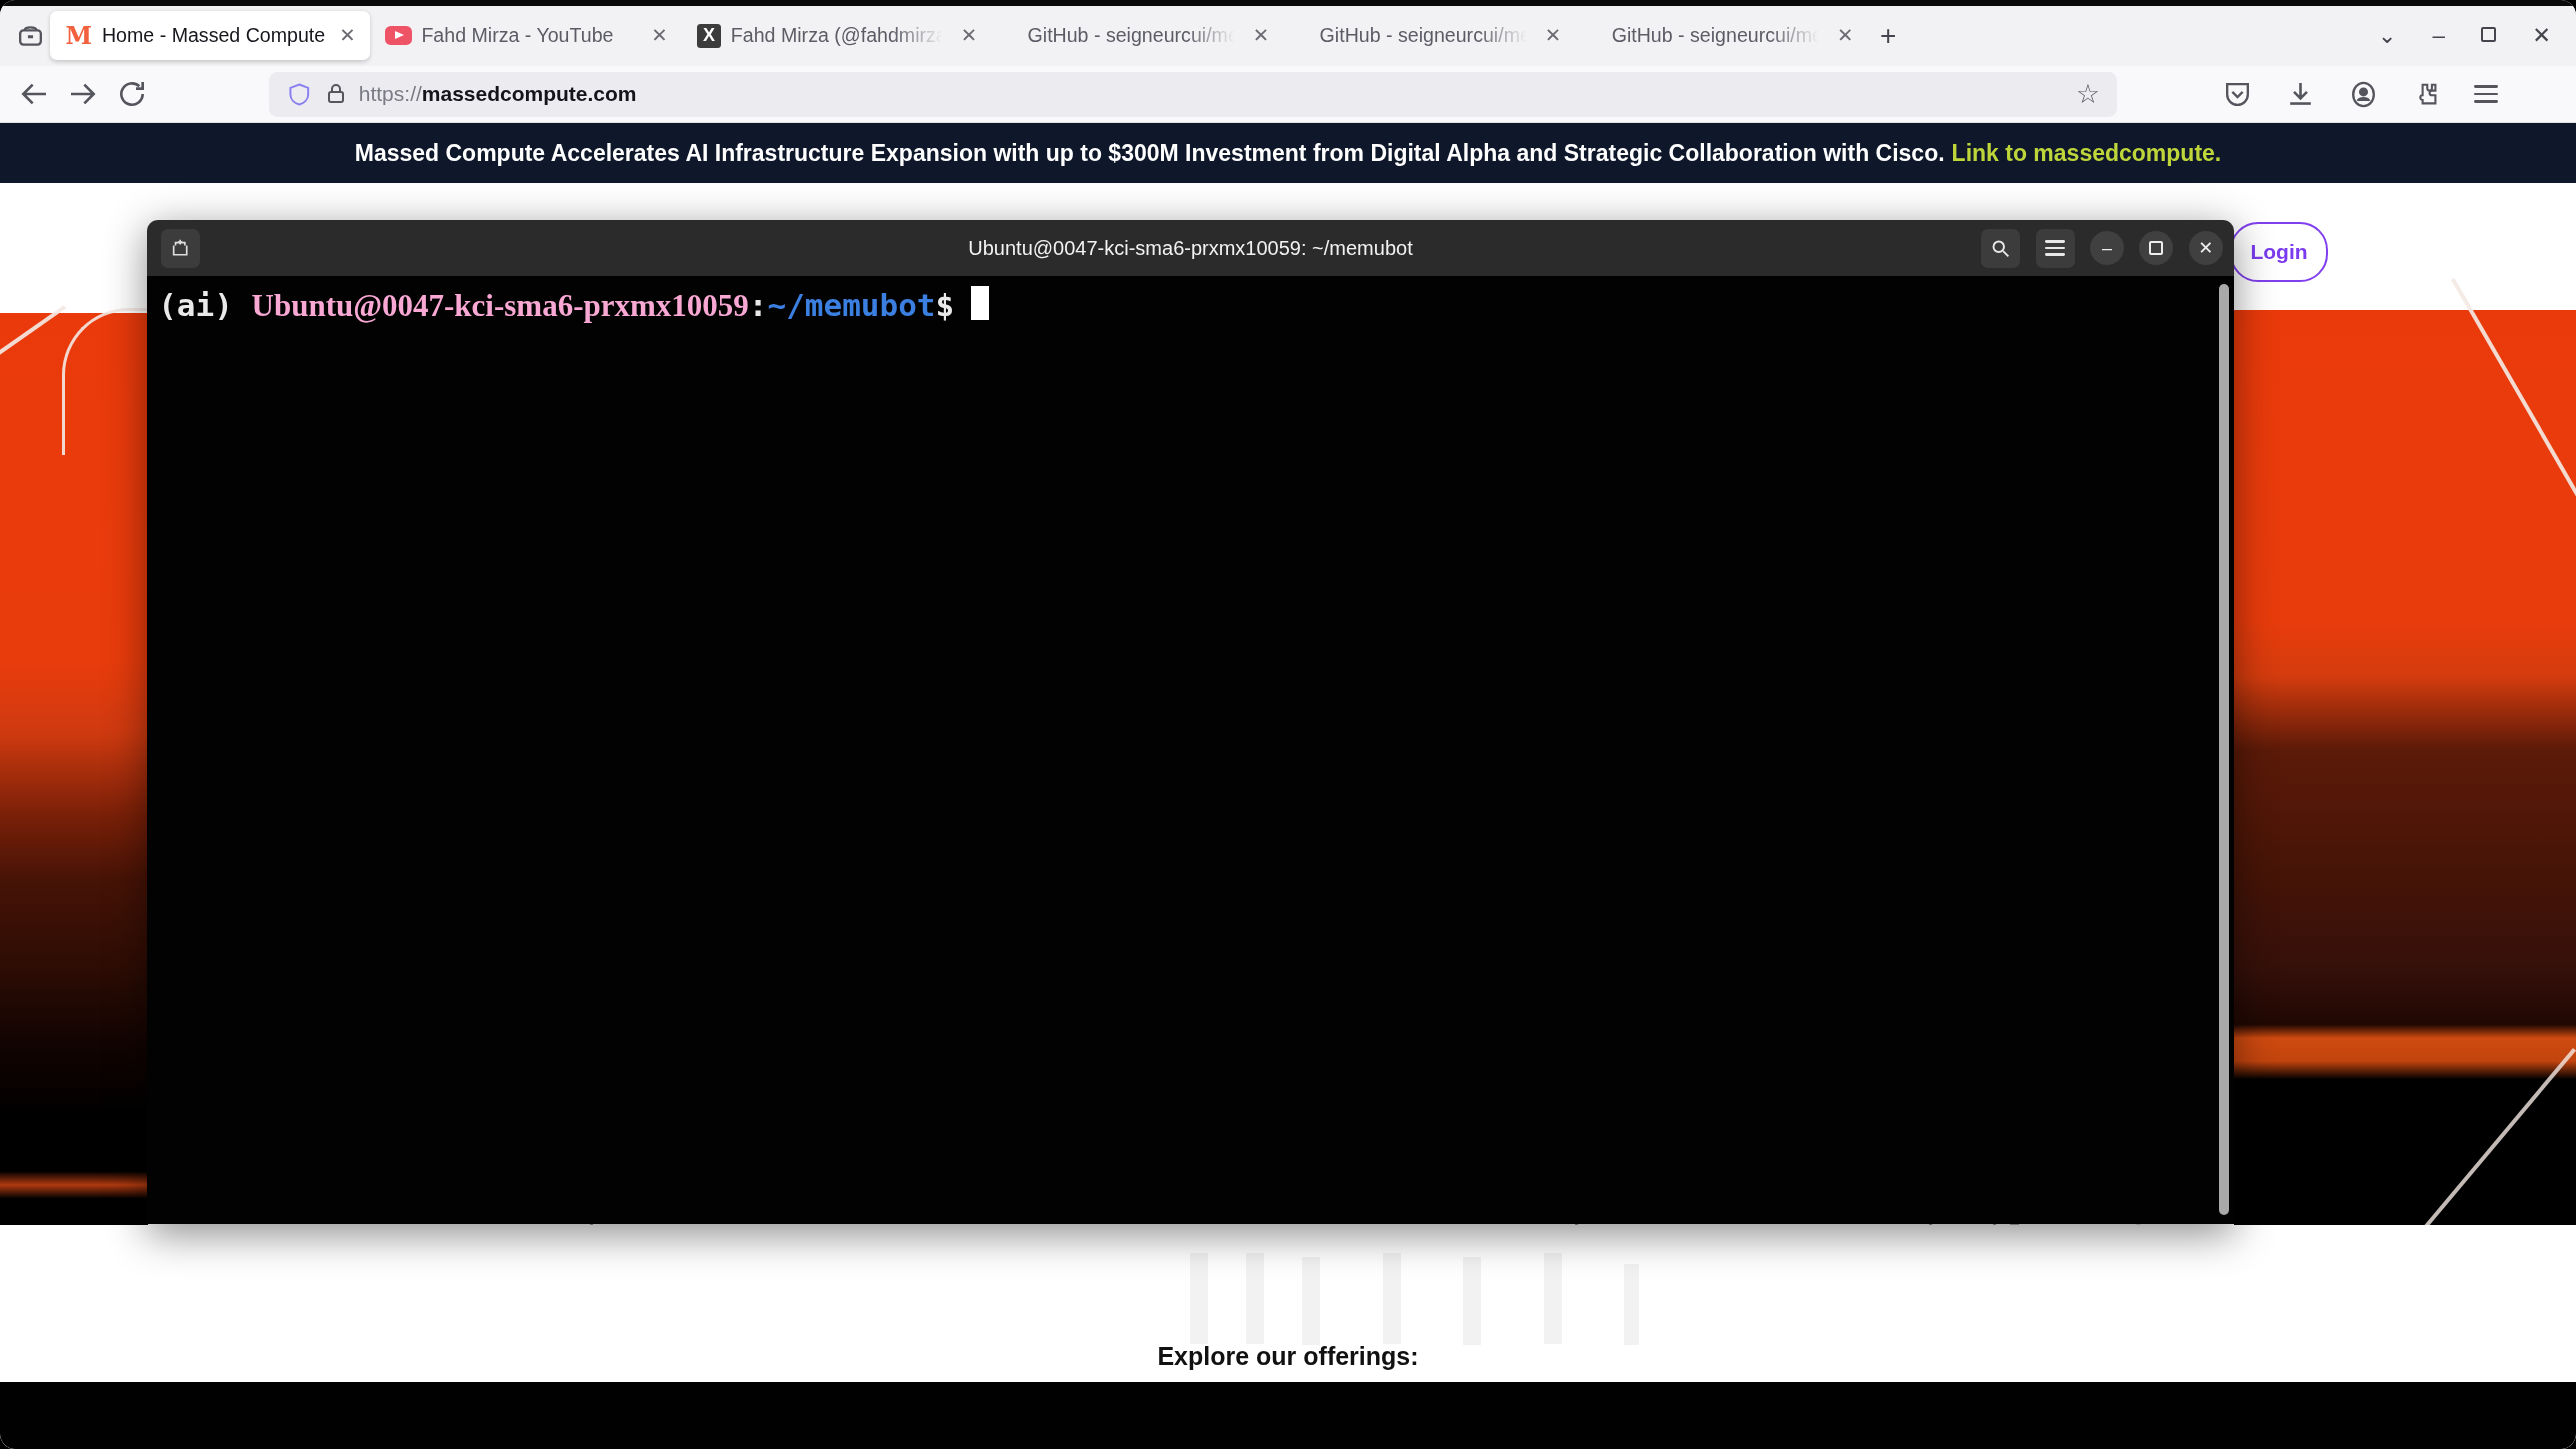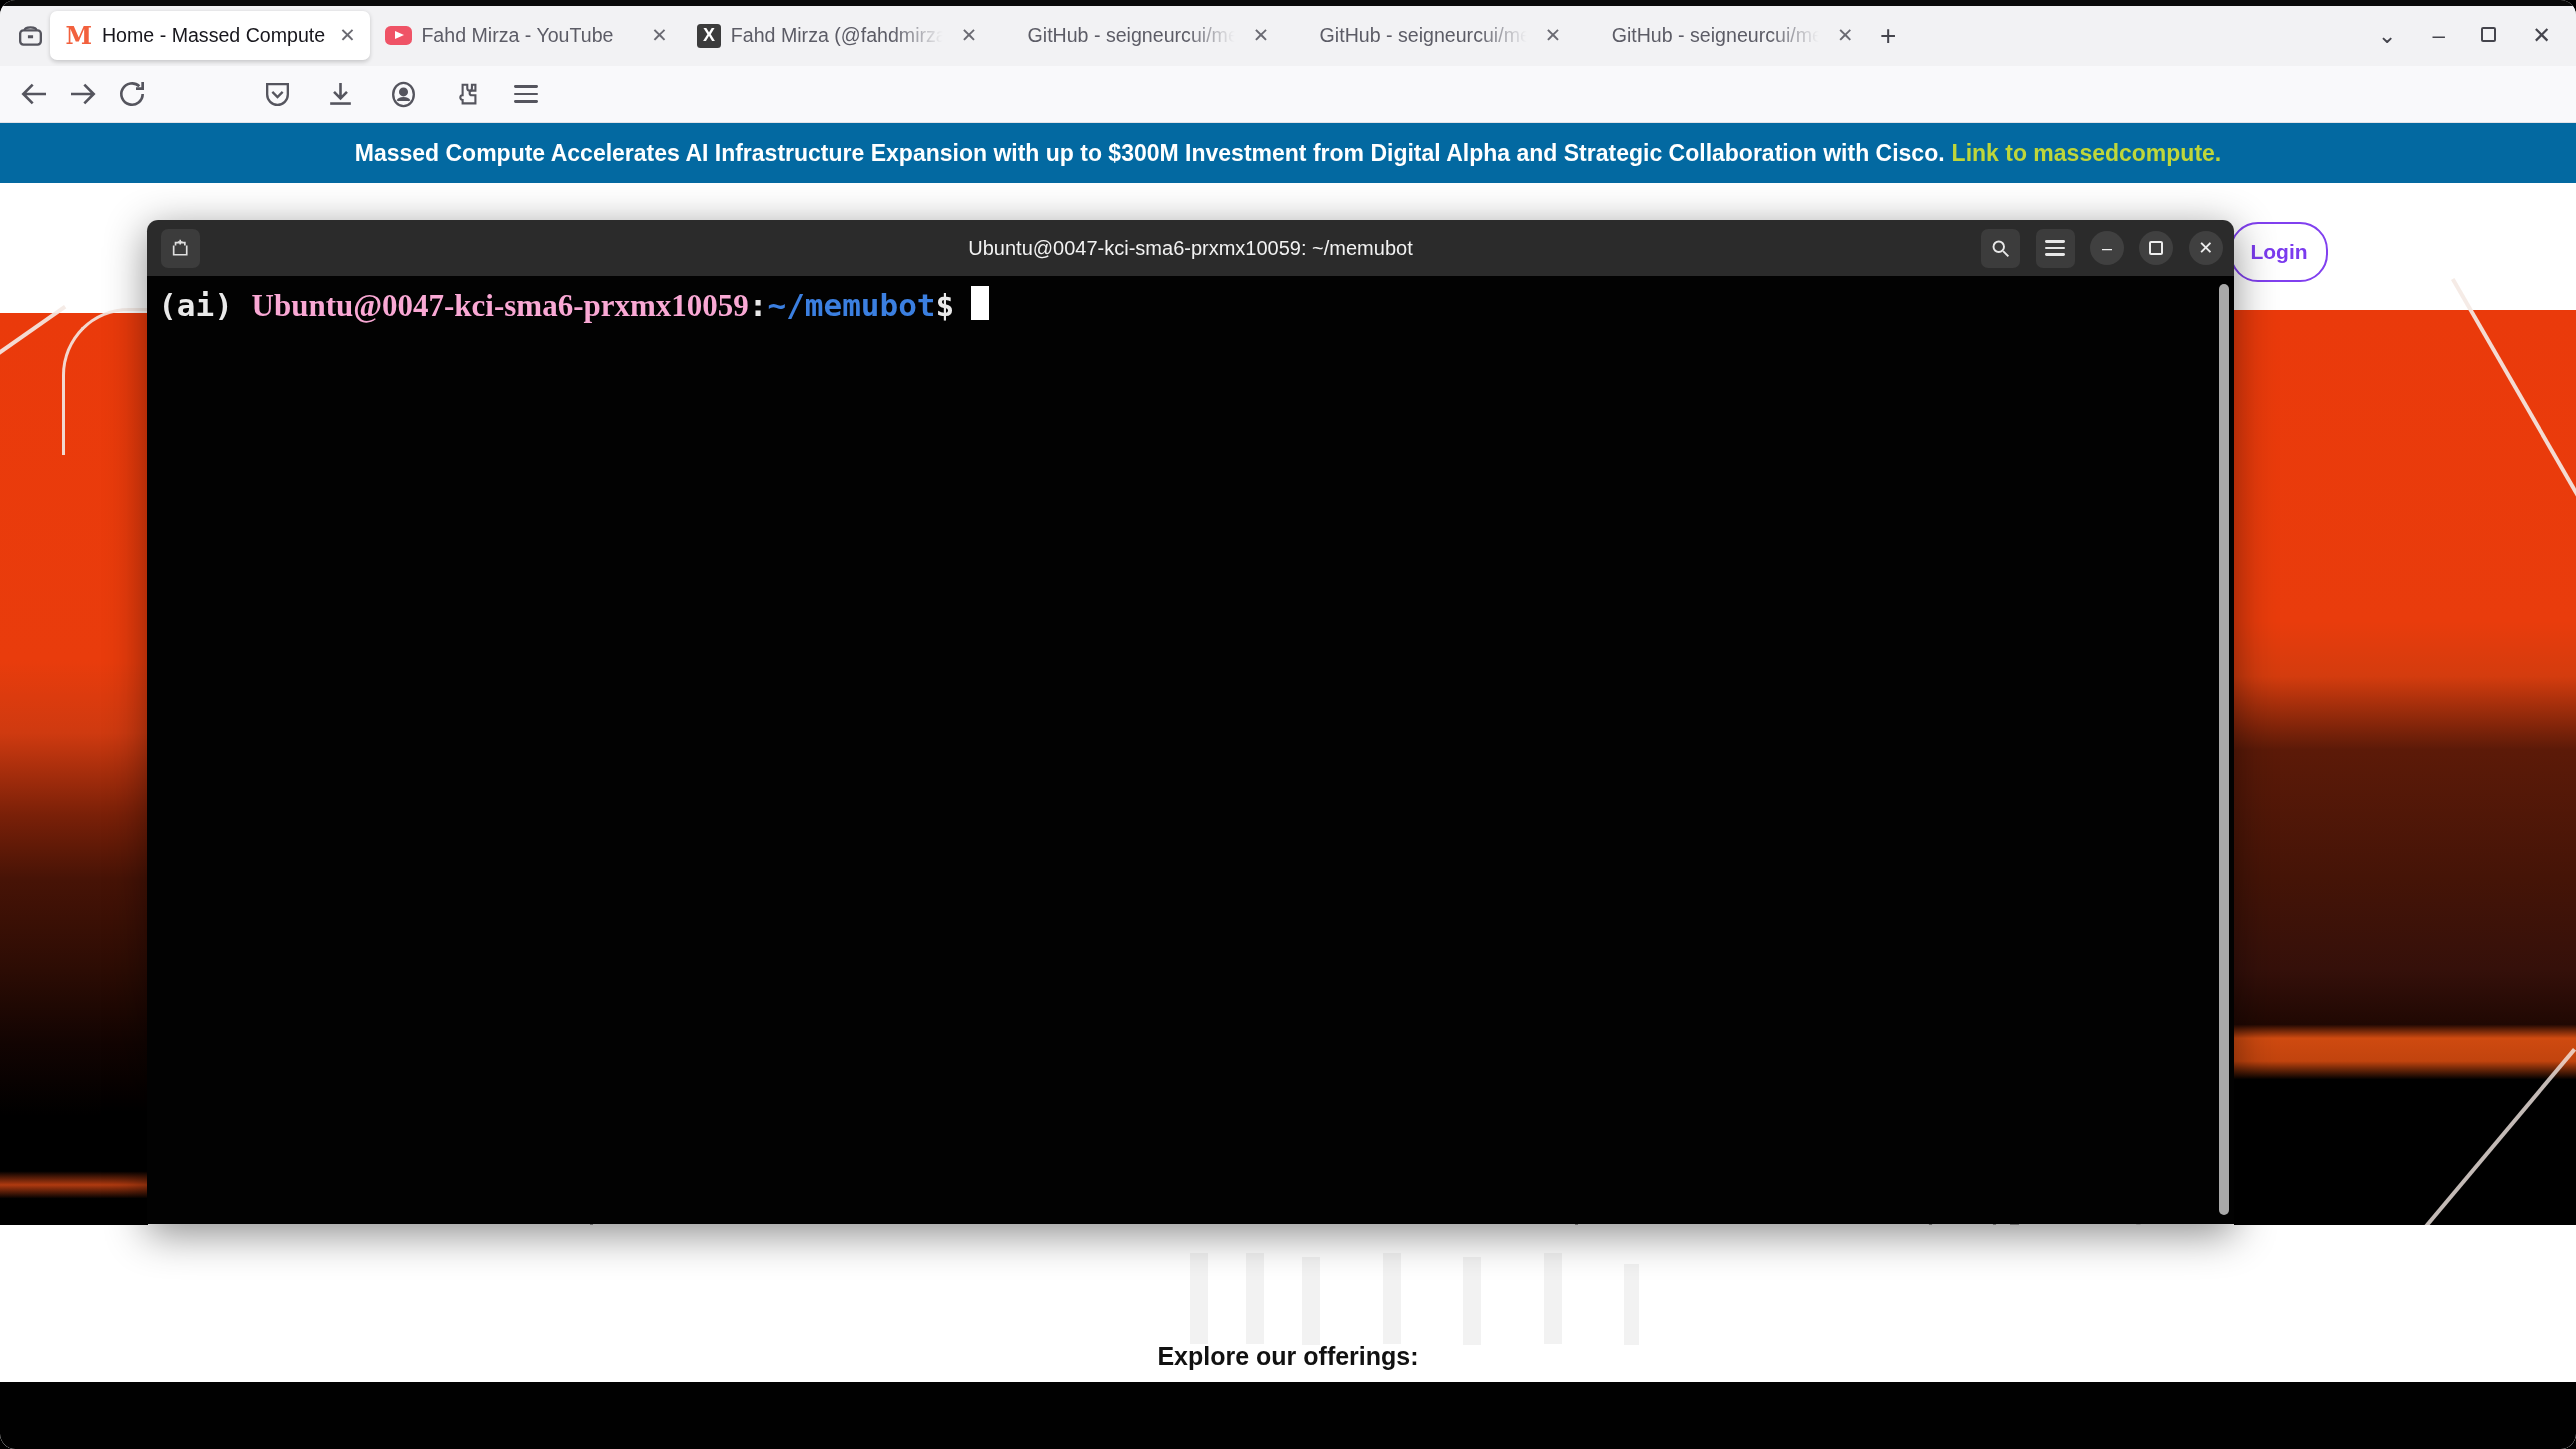--- a/index.html
+++ b/index.html
@@ -148,20 +148,31 @@
           <path d="M13 5 L20 12 L13 19 M20 12 H3"></path>
         </svg>
     </div>
     <div class="navbtn">
       <svg width="32" height="32" viewBox="0 0 24 24" fill="none" stroke="#55555e" stroke-width="2">
           <path d="M20 12 a8 8 0 1 1 -2.5 -5.8"></path>
           <path d="M20 3 v5 h-5" fill="none"></path>
         </svg>
     </div>
 
+    <div class="urlbar">
+      <svg width="26.6" height="29" viewBox="0 0 24 24" fill="none" stroke="#8a7ff0" stroke-width="1.8">
+        <path d="M12 3 L20 6 V12 C20 17 16 20 12 21 C8 20 4 17 4 12 V6 Z"></path>
+      </svg>
+      <svg width="24" height="28" viewBox="0 0 24 24" fill="none" stroke="#55555e" stroke-width="2">
+        <rect x="5" y="10" width="14" height="10" rx="2"></rect>
+          <path d="M8 10 V7 a4 4 0 0 1 8 0 V10"></path>
+      </svg>
+      <span><span class="scheme">https://</span><span class="domain">massedcompute.com</span></span>
+      <span class="star">☆</span>
+    </div>
 
     <div class="toolbar-icons">
       <svg width="31" height="31" viewBox="0 0 24 24" fill="none" stroke="#55555e" stroke-width="1.8">
         <path d="M4 4 H20 V12 a8 8 0 0 1 -16 0 Z"></path>
           <path d="M8 10 l4 4 l4 -4"></path>
       </svg>
       <svg width="31" height="31" viewBox="0 0 24 24" fill="none" stroke="#55555e" stroke-width="2">
         <path d="M12 3 v11 M7 10 l5 5 l5 -5"></path>
           <path d="M4 19 h16"></path>
       </svg>
@@ -174,21 +185,21 @@
         <path d="M9 4 h4 v3 a2 2 0 1 0 4 0 V4 h3 v5 h-3 a2 2 0 1 0 0 4 h3 v7 H9 v-3 a2 2 0 1 1 0 -4 V4 Z" transform="scale(0.9) translate(1,1)"></path>
       </svg>
       <span class="hamburger">
           <i></i>
           <i></i>
           <i></i>
         </span>
     </div>
   </div>
 
-  <div class="banner" style="background: #0369a1;">
+  <div class="banner" style="background: #0f172a;">
     <span class="txt">Massed Compute Accelerates AI Infrastructure Expansion with up to $300M Investment from Digital Alpha and Strategic Collaboration with Cisco.</span>
     <span class="lnk" style="color: rgb(191, 214, 58);">Link to massedcompute.</span>
   </div>
 
   <div class="content">
 
     <div class="hero-left"></div>
     <div class="hero-right"></div>
 
     <div class="arc-tl"></div>

